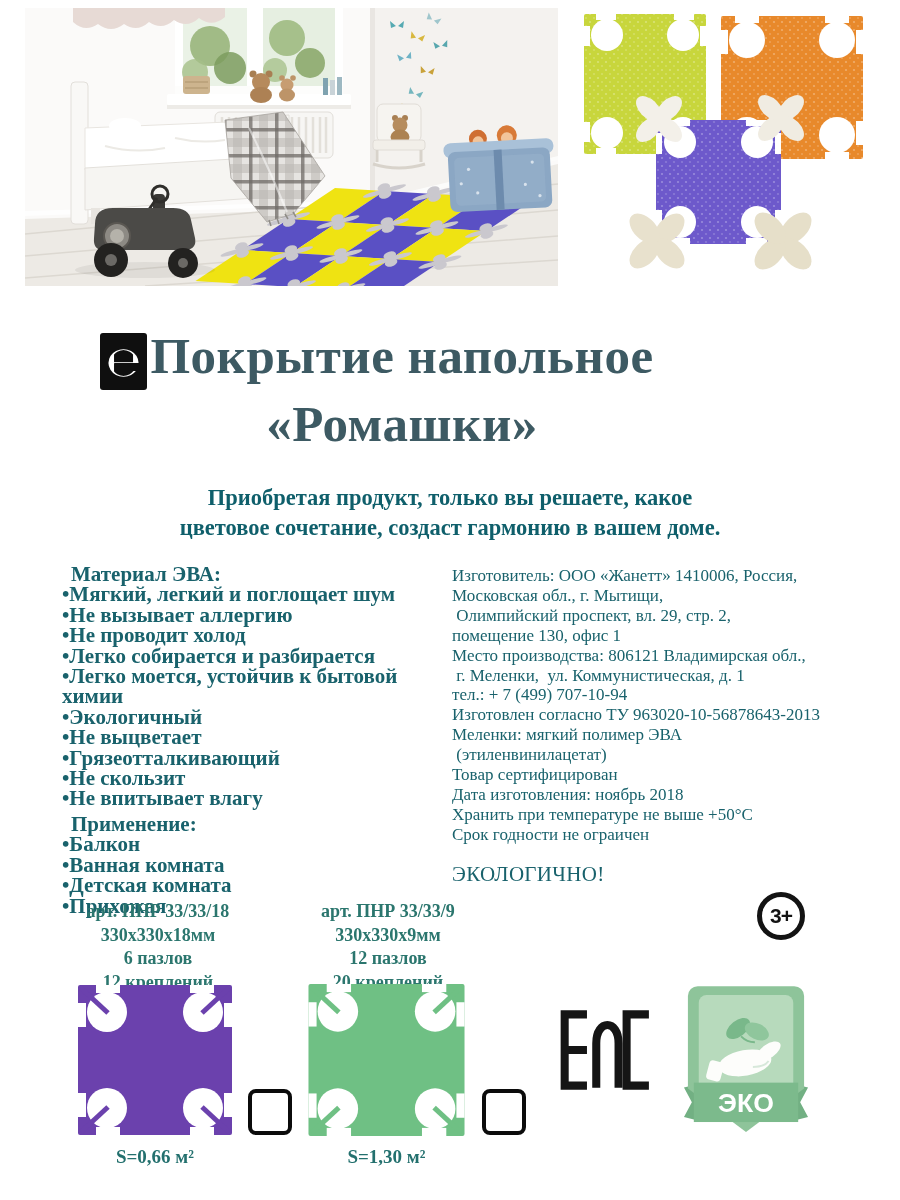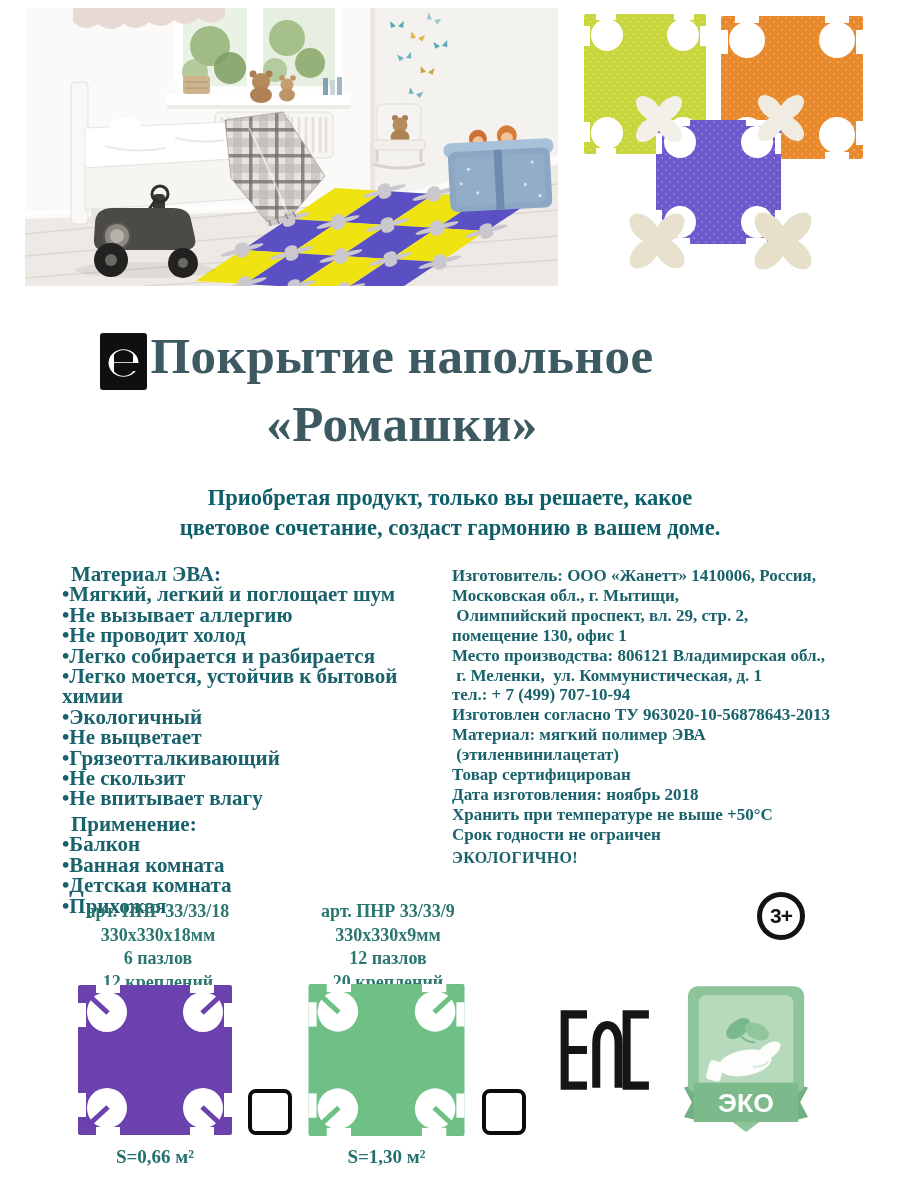--- a/index.html
+++ b/index.html
@@ -27,23 +27,23 @@
     font-size:22.5px; font-weight:bold; color:#0f5f6b; line-height:30px; }
 
   
   .features { left:62px; top:564px; width:385px;
     font-size:21px; font-weight:bold; color:#19626c; line-height:20.4px; }
   .features .hd { padding-left:9px; }
   .features ul { list-style:none; }
   .features li::before { content:"•"; }
   .features .apps-gap { height:5px; }
   .mfr { left:452px; top:566px; width:442px;
-    font-size:17px; font-weight:bold; color:#19626c; line-height:19.9px; }
+    font-size:17px; font-weight:normal; color:#19626c; line-height:19.9px; }
   .mfr-line { white-space:pre-wrap; }
-  .eco-claim { font-size:16px; margin-top:3px; letter-spacing:.3px; }
+  .eco-claim { font-size:21px; margin-top:20px; letter-spacing:.3px; }
 
   
   .variant-block { top:900px; width:220px; text-align:center;
     font-size:18px; font-weight:bold; color:#2b766e; line-height:23.5px; }
   .v1 { left:48px; } .v2 { left:278px; }
   .age-badge {
     left:757px; top:892px; width:48px; height:48px; background:#fff;
     border:5px solid #131313; border-radius:50%;
     display:flex; align-items:center; justify-content:center;
     font-family:"Liberation Sans",sans-serif; font-weight:bold; font-size:21px; color:#131313;
@@ -388,21 +388,21 @@
 
         <div class="mfr-line">Место производства: 806121 Владимирская обл.,</div>
 
         <div class="mfr-line"> г. Меленки,  ул. Коммунистическая, д. 1</div>
 
         <div class="mfr-line">тел.: + 7 (499) 707-10-94</div>
 
 
         <div class="mfr-line">Изготовлен согласно ТУ 963020-10-56878643-2013</div>
 
-        <div class="mfr-line">Материал: мягкий полимер ЭВА</div>
+        <div class="mfr-line">Меленки: мягкий полимер ЭВА</div>
 
         <div class="mfr-line"> (этиленвинилацетат)</div>
 
         <div class="mfr-line">Товар сертифицирован</div>
 
         <div class="mfr-line">Дата изготовления: ноябрь 2018</div>
 
         <div class="mfr-line">Хранить при температуре не выше +50°С</div>
 
         <div class="mfr-line">Срок годности не ограичен</div>

